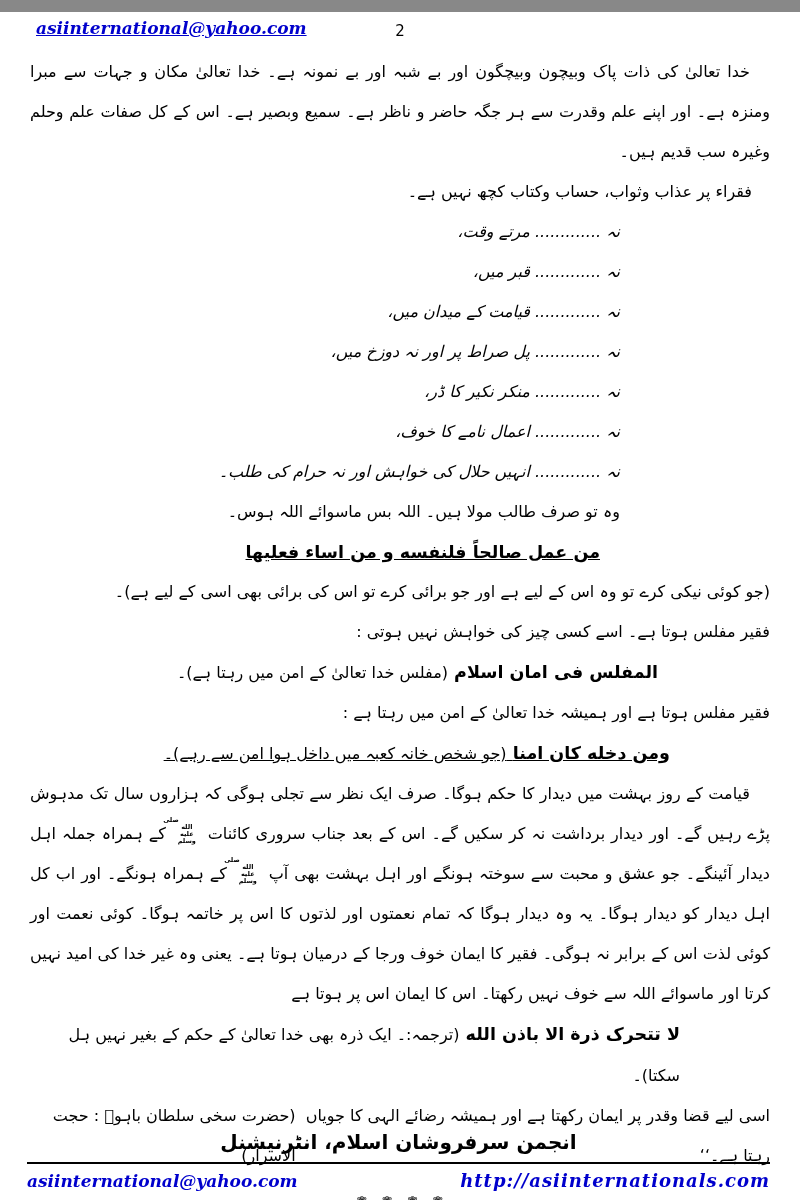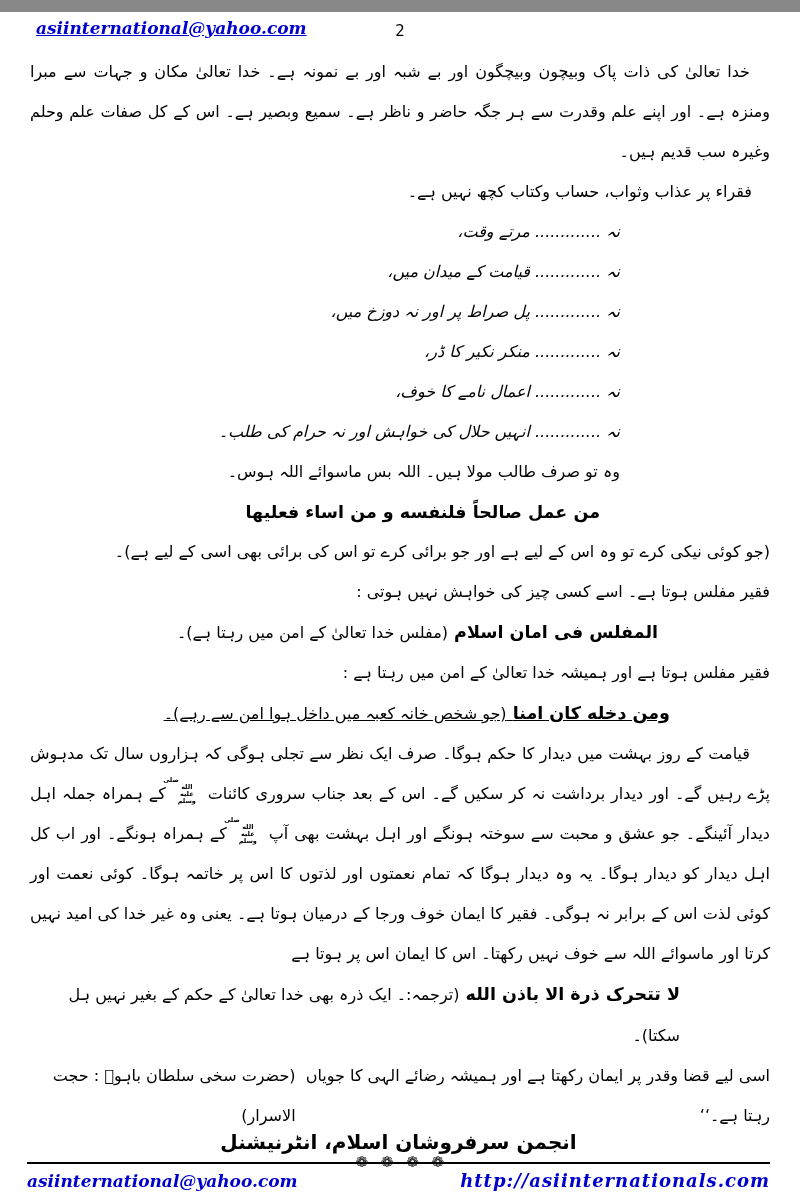--- a/index.html
+++ b/index.html
@@ -23,21 +23,21 @@
     direction:rtl; text-align:right; font-size:16px; line-height:40px;
   }
   .doc-body p { margin:0; }
   .justified { text-align:justify; text-indent:20px; }
   .fuqara { padding-right:18px; margin-top:2px; }
   .neg-list { list-style:none; }
   .neg-list li { padding-right:150px;font-style:italic; }
   .maula { padding-right:150px; }
   .quote { font-weight:bold; font-size:17.5px; margin:3px 0; }
   .quote .ur { font-weight:normal; font-size:16px; }
-  .q-amal { padding-right:170px; }
+  .q-amal { padding-right:170px;text-decoration:underline; }
   .q-trans { text-align:right; text-indent:0; }
   .q-muflis { padding-right:112px; }
   .q-dakhala { padding-right:100px;text-decoration:underline; }
   .q-zarrah { padding-right:90px; }
   .saw {
     display:inline-block; width:24px; font-size:6.5px; line-height:1.1;
     text-align:center; vertical-align:-4px; font-weight:bold; margin:0 3px;
   }
   .closing-row { display:flex; justify-content:space-between; align-items:baseline; }
   .ornaments { text-align:center; font-size:15px; margin-top:6px; word-spacing:8px; }
@@ -67,20 +67,21 @@
   <div class="page-num">2</div>
 
   <div class="doc-body">
 
     <p class="justified">خدا تعالیٰ کی ذات پاک وبیچون وبیچگون اور بے شبہ اور بے نمونہ ہے۔ خدا تعالیٰ مکان و جہات سے مبرا ومنزہ ہے۔ اور اپنے علم وقدرت سے ہر جگہ حاضر و ناظر ہے۔ سمیع وبصیر ہے۔ اس کے کل صفات علم وحلم وغیرہ سب قدیم ہیں۔</p>
 
     <p class="fuqara">فقراء پر عذاب وثواب، حساب وکتاب کچھ نہیں ہے۔</p>
 
     <ul class="neg-list">
       <li>نہ ............. مرتے وقت،</li>
+      <li>نہ ............. قبر میں،</li>
       <li>نہ ............. قیامت کے میدان میں،</li>
       <li>نہ ............. پل صراط پر اور نہ دوزخ میں،</li>
       <li>نہ ............. منکر نکیر کا ڈر،</li>
       <li>نہ ............. اعمال نامے کا خوف،</li>
       <li>نہ ............. انہیں حلال کی خواہش اور نہ حرام کی طلب۔</li>
     </ul>
 
     <p class="maula">وہ تو صرف طالب مولا ہیں۔ اللہ بس ماسوائے اللہ ہوس۔</p>
 
     <p class="quote q-amal">من عمل صالحاً فلنفسه و من اساء فعليها</p>

